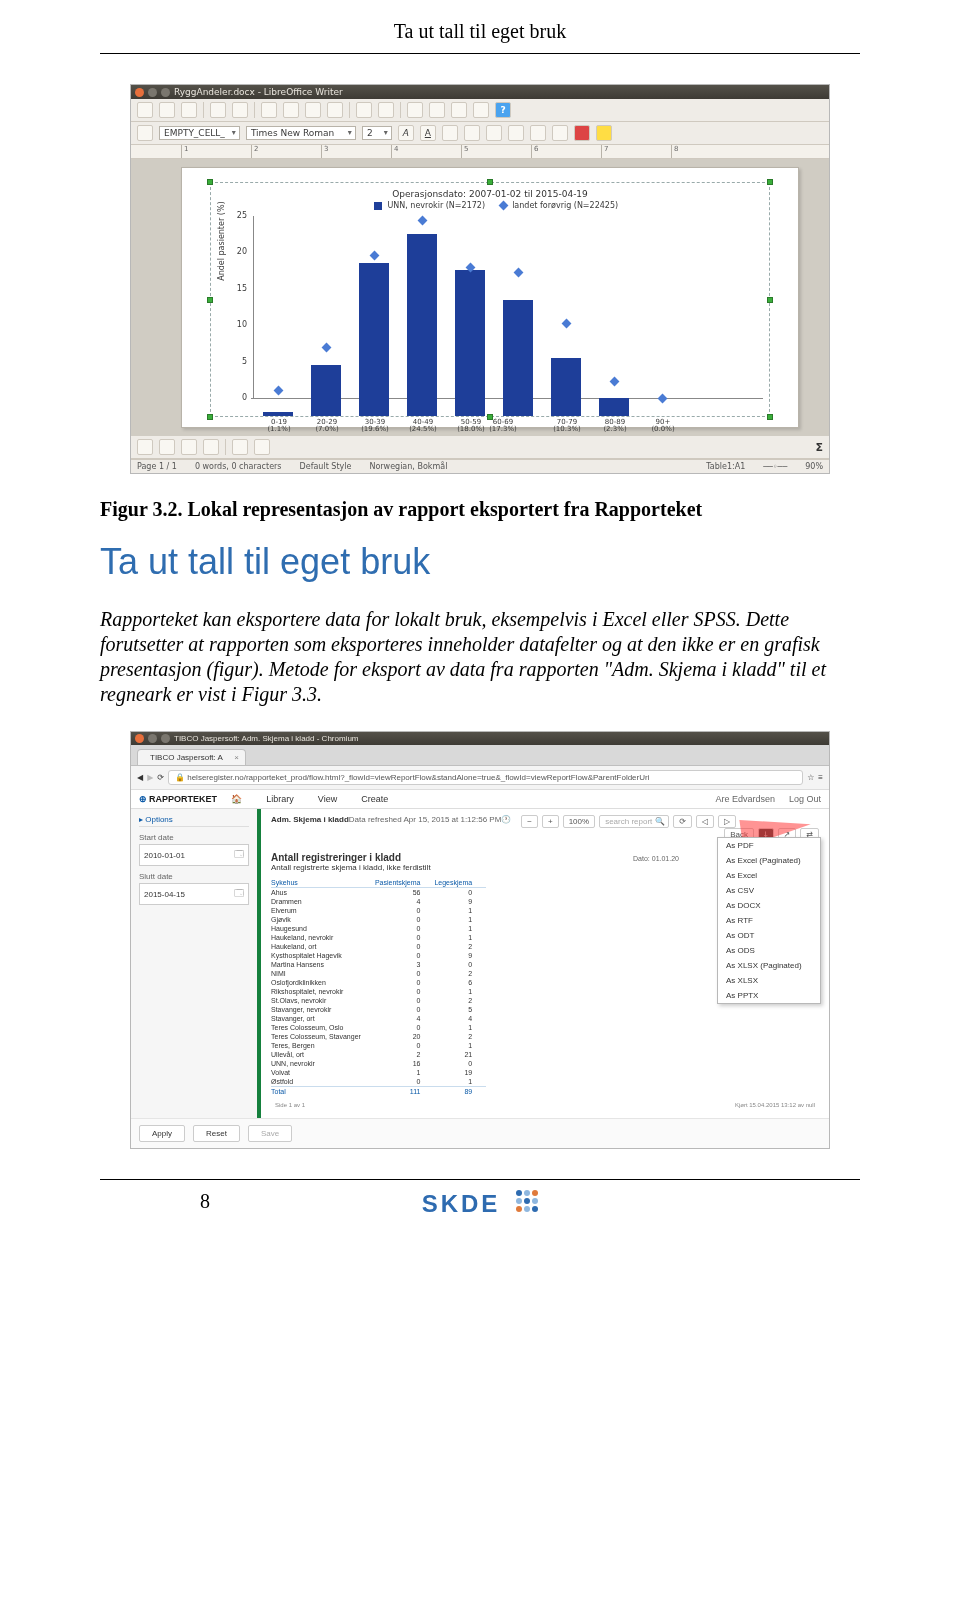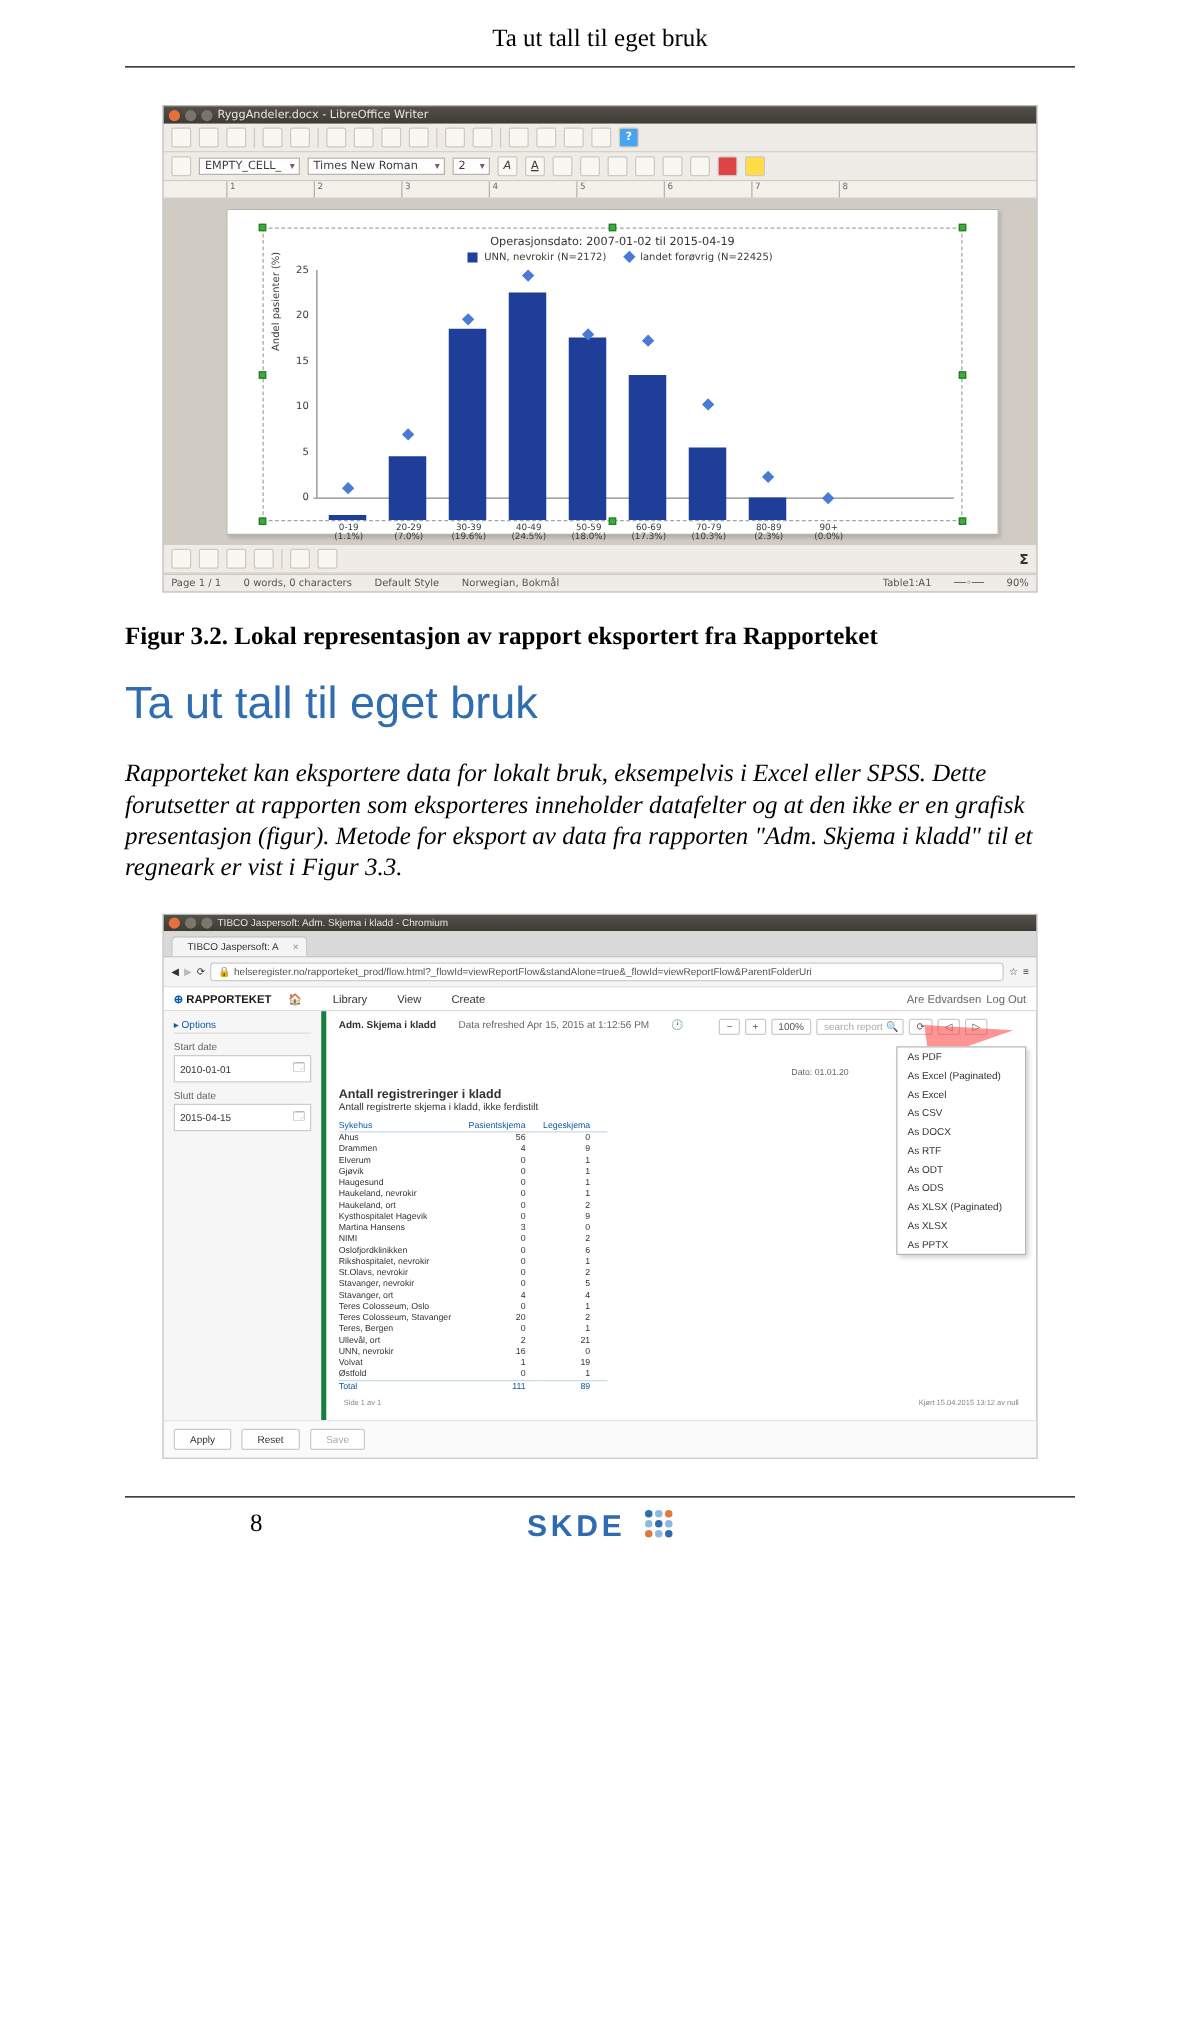--- a/index.html
+++ b/index.html
@@ -73,28 +73,28 @@
   
   .jasper-window{width:700px;margin:0 auto 24px auto;border:1px solid #b8b8b8;background:#fff;font-family:Arial,sans-serif;font-size:8px;color:#333;}
   .jasper-titlebar{background:linear-gradient(#545149,#3e3b35);color:#e8e4dc;padding:2px 4px;display:flex;align-items:center;gap:4px;}
   .chrome-tabs{background:#d9d9d9;padding:4px 6px 0 6px;display:flex;gap:4px;border-bottom:1px solid #bfbfbf;}
   .chrome-tab{background:#f4f4f4;border:1px solid #bfbfbf;border-bottom:none;border-radius:4px 4px 0 0;padding:3px 22px 3px 12px;font-size:8px;position:relative;}
   .chrome-tab .x{position:absolute;right:6px;top:3px;font-size:8px;color:#888;}
   .chrome-url{background:#f4f4f4;padding:4px 6px;display:flex;align-items:center;gap:4px;border-bottom:1px solid #ddd;}
   .url-input{flex:1;background:#fff;border:1px solid #ccc;border-radius:3px;padding:2px 6px;font-size:8px;color:#555;}
   .jasper-topbar{background:#fff;border-bottom:1px solid #ddd;padding:4px 8px;display:flex;align-items:center;gap:14px;font-size:9px;color:#333;}
   .jp-flex{display:flex;align-items:center;gap:24px;}
-  .jp-right{margin-left:auto;display:flex;gap:4px;color:#666;}
+  .jp-right{margin-left:auto;display:flex;gap:14px;color:#666;}
   .jasper-body{display:flex;position:relative;}
   .jp-side{width:130px;background:#f6f6f6;border-right:4px solid #15803d;padding:6px 8px 40px 8px;}
   .jp-side .lbl{font-size:8px;color:#666;margin:6px 0 2px 0;}
   .jp-field{background:#fff;border:1px solid #ccc;width:100%;padding:2px 4px;font-size:8px;display:flex;justify-content:space-between;align-items:center;}
   .jp-field .cal{color:#777;font-size:9px;}
   .jp-main{flex:1;padding:6px 10px 10px 10px;position:relative;}
-  .jp-crumb{font-size:8px;color:#666;margin-bottom:6px;display:flex;gap:18px;flex-wrap:wrap;}
+  .jp-crumb{font-size:8px;color:#666;margin-bottom:6px;display:flex;gap:0;flex-wrap:wrap;}
   .jp-toolbar{display:flex;gap:4px;align-items:center;margin-left:10px;}
   .jp-tbtn{background:#fff;border:1px solid #ccc;border-radius:2px;padding:1px 5px;font-size:8px;color:#555;}
   .rep-title{font-size:10px;font-weight:bold;margin:10px 0 0 0;}
   .rep-sub{font-size:8px;color:#333;margin-bottom:6px;}
   .rep-meta{position:absolute;right:150px;top:46px;font-size:7px;color:#666;}
   table.rep{border-collapse:collapse;font-size:7px;margin-top:4px;}
   table.rep th{color:#0b5aa8;font-weight:normal;text-align:left;padding:1px 14px 1px 0;border-bottom:1px solid #c9dced;}
   table.rep th.num{text-align:right;}
   table.rep td{padding:1px 14px 1px 0;}
   table.rep td.num{text-align:right;}
@@ -222,21 +222,21 @@
               <div class="dia" style="left: 123px; top: 39.312px;"></div>
               <div class="x-cat" style="left: 102px; width: 44px; bottom: -18px;">30-39<br>(19.6%)</div>
               <div class="bar" style="left: 156px; height: 182px;"></div>
               <div class="dia" style="left: 171px; top: 3.64px;"></div>
               <div class="x-cat" style="left: 150px; width: 44px; bottom: -18px;">40-49<br>(24.5%)</div>
               <div class="bar" style="left: 204px; height: 145.6px;"></div>
               <div class="dia" style="left: 219px; top: 50.96px;"></div>
               <div class="x-cat" style="left: 198px; width: 44px; bottom: -18px;">50-59<br>(18.0%)</div>
               <div class="bar" style="left: 252px; height: 116.48px;"></div>
               <div class="dia" style="left: 267px; top: 56.056px;"></div>
-              <div class="x-cat" style="left: 246px; width: 44px; bottom: -18px; text-align: center;">60-69<br>(17.3%)</div>
+              <div class="x-cat" style="left: 230px; width: 44px; bottom: -18px; text-align: center;">60-69<br>(17.3%)</div>
               <div class="bar" style="left: 300px; height: 58.24px;"></div>
               <div class="dia" style="left: 315px; top: 107.016px;"></div>
               <div class="x-cat" style="left: 294px; width: 44px; bottom: -18px;">70-79<br>(10.3%)</div>
               <div class="bar" style="left: 348px; height: 18.2px;"></div>
               <div class="dia" style="left: 363px; top: 165.256px;"></div>
               <div class="x-cat" style="left: 342px; width: 44px; bottom: -18px;">80-89<br>(2.3%)</div>
               <div class="bar" style="left: 396px; height: 0px;"></div>
               <div class="dia" style="left: 411px; top: 182px;"></div>
               <div class="x-cat" style="left: 390px; width: 44px; bottom: -18px;">90+<br>(0.0%)</div>
             </div>

